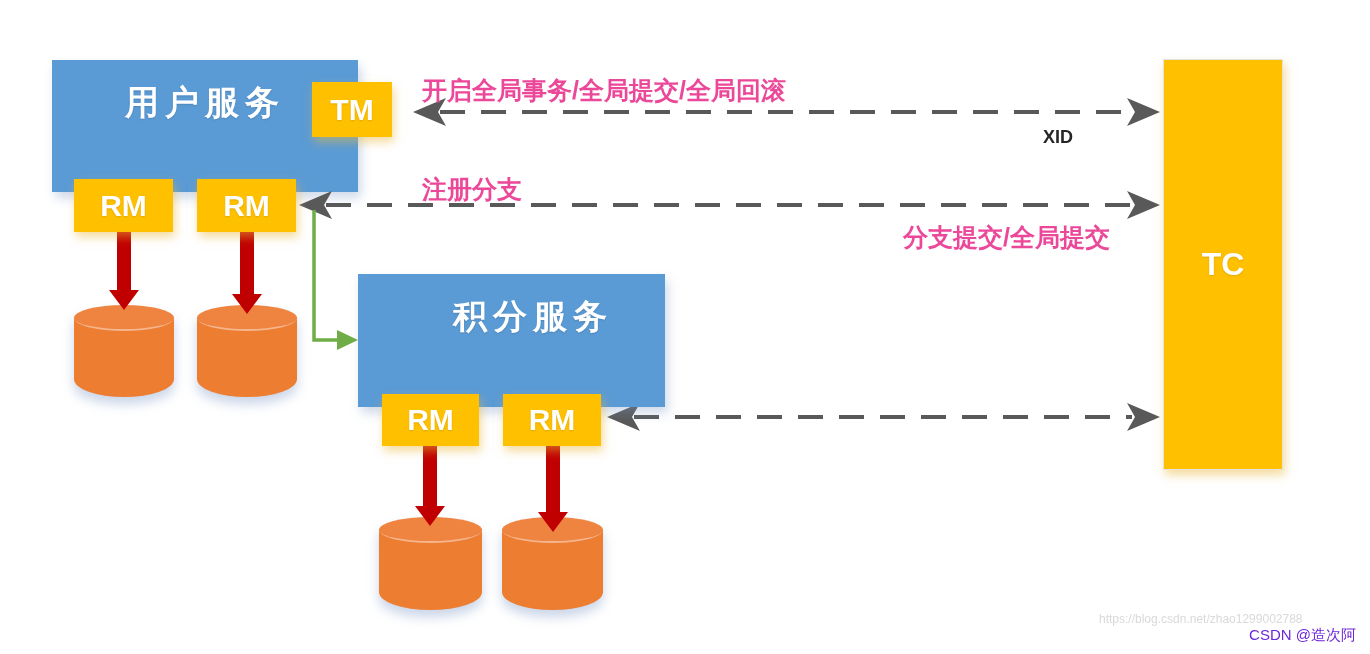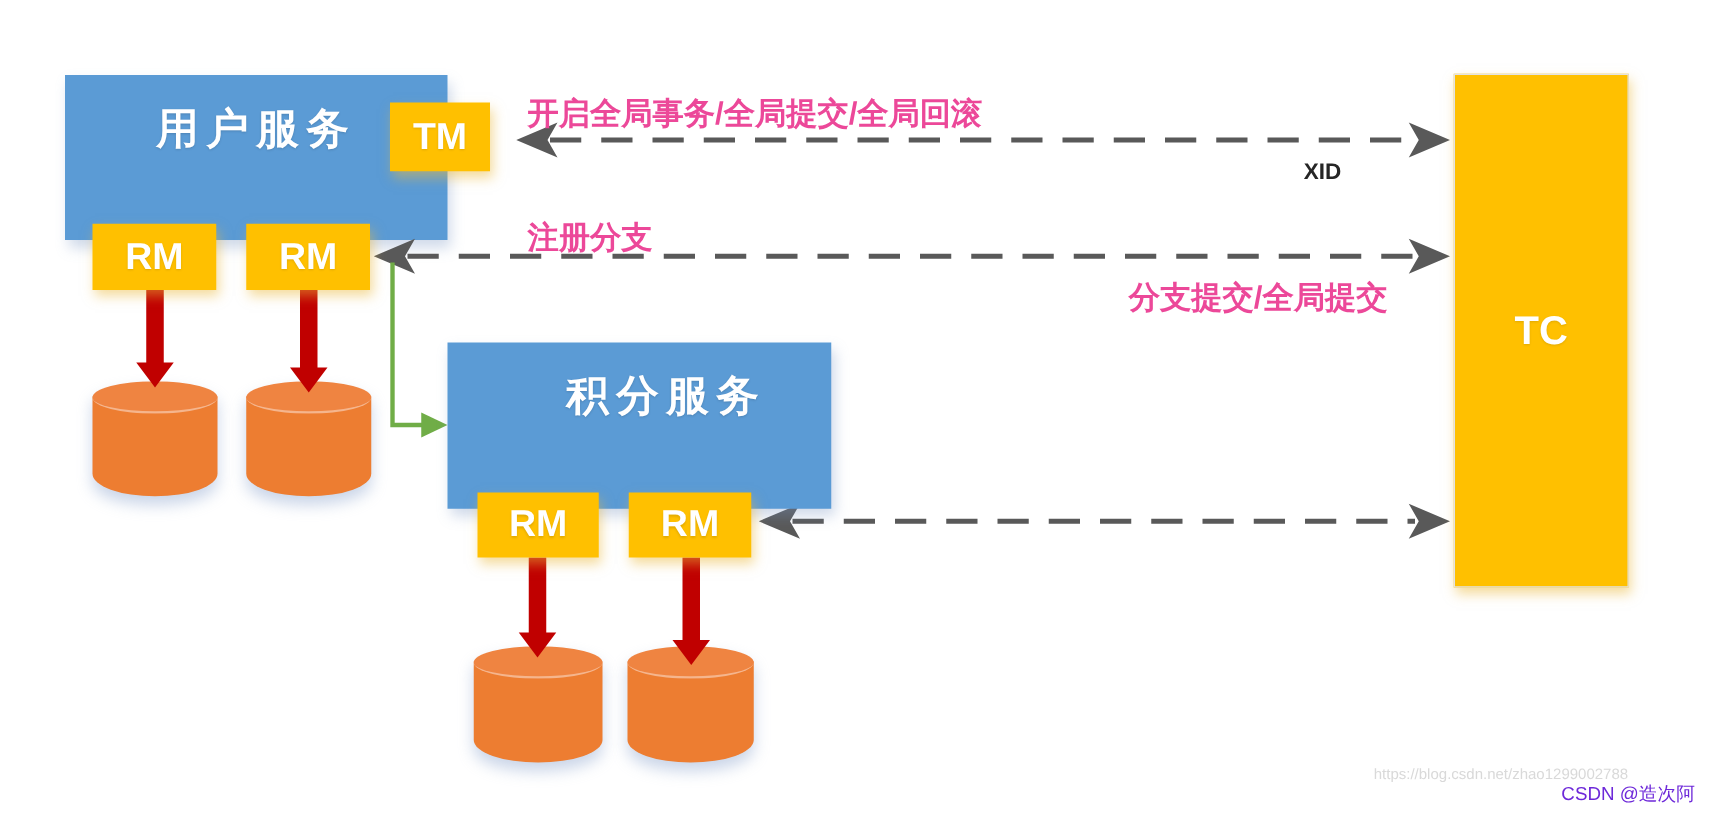--- a/index.html
+++ b/index.html
@@ -32,21 +32,21 @@
   }
   .comp-box .comp-label {
     color:#ffffff; font-size:30px; font-weight:bold;
     text-shadow:0 1px 2px rgba(0,0,0,.12);
   }
   #tm-box  { left:312px;  top:82px;  width:80px;  height:55px; }
   #rm-box-1{ left:74px;   top:179px; width:99px;  height:53px; }
   #rm-box-2{ left:197px;  top:179px; width:99px;  height:53px; }
   #rm-box-3{ left:382px;  top:394px; width:97px;  height:52px; }
   #rm-box-4{ left:503px;  top:394px; width:98px;  height:52px; }
-  #tc-box  { left:1163px; top:59px;  width:140px; height:411px; border:1px solid #e3e3e3; }
+  #tc-box  { left:1163px; top:59px;  width:120px; height:411px; border:1px solid #e3e3e3; }
   #tc-box .comp-label { font-size:32px; }
 
   
   .cylinder { position:absolute; filter:drop-shadow(0 7px 6px rgba(115,145,195,.38)); z-index:2; }
   .cyl-body {
     position:absolute; left:0; right:0; top:12px; bottom:0;
     background:#ED7D31;
     border-radius:0 0 50% 50% / 0 0 18px 18px;
   }
   .cyl-top {

